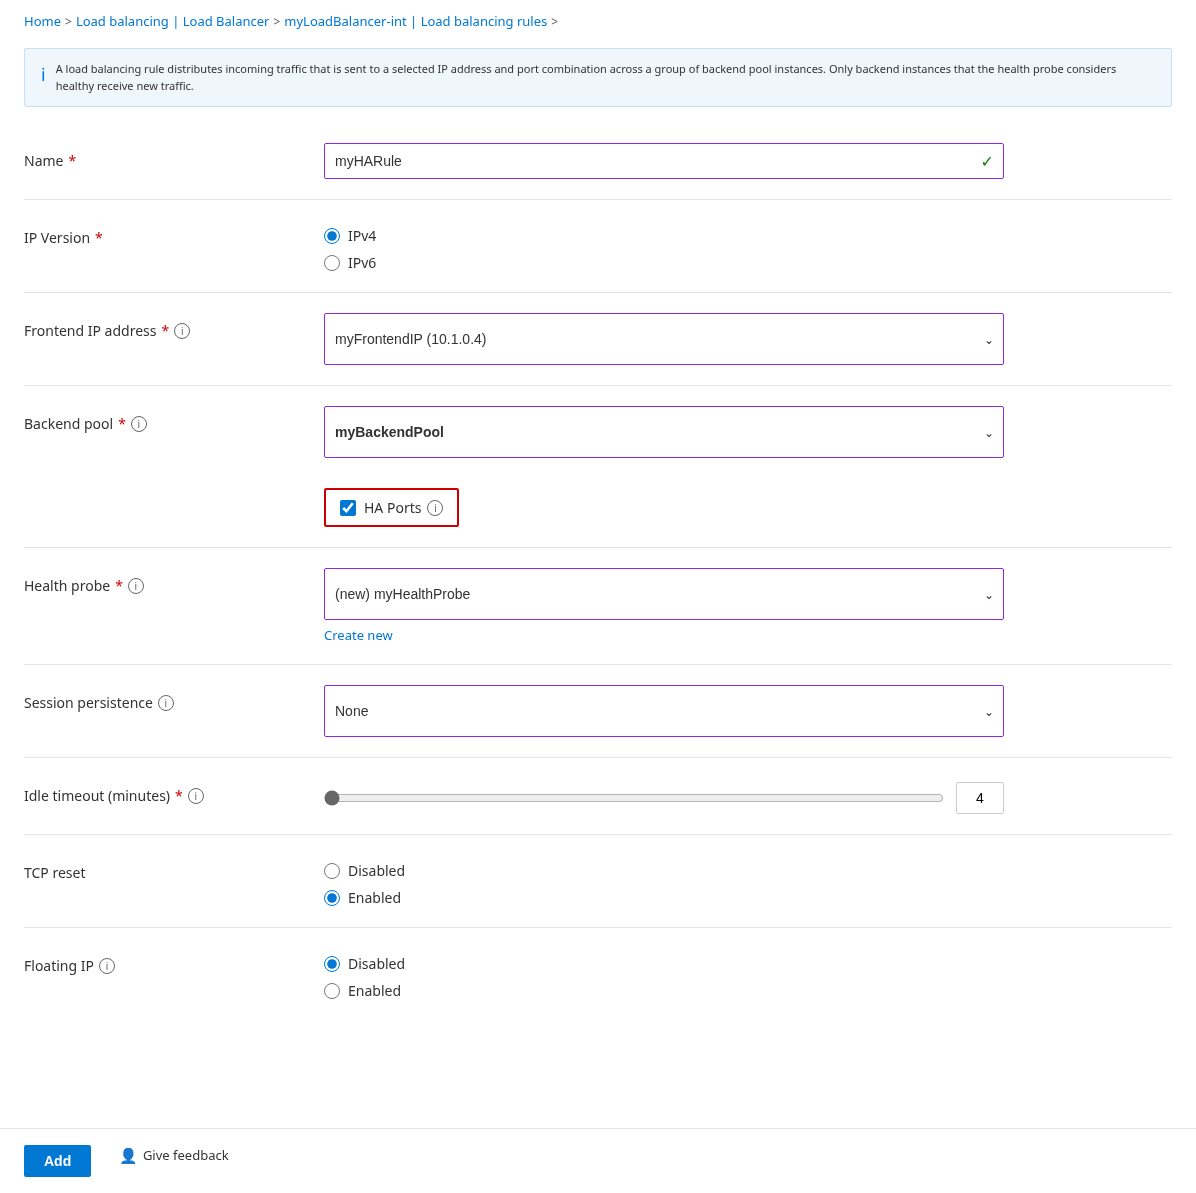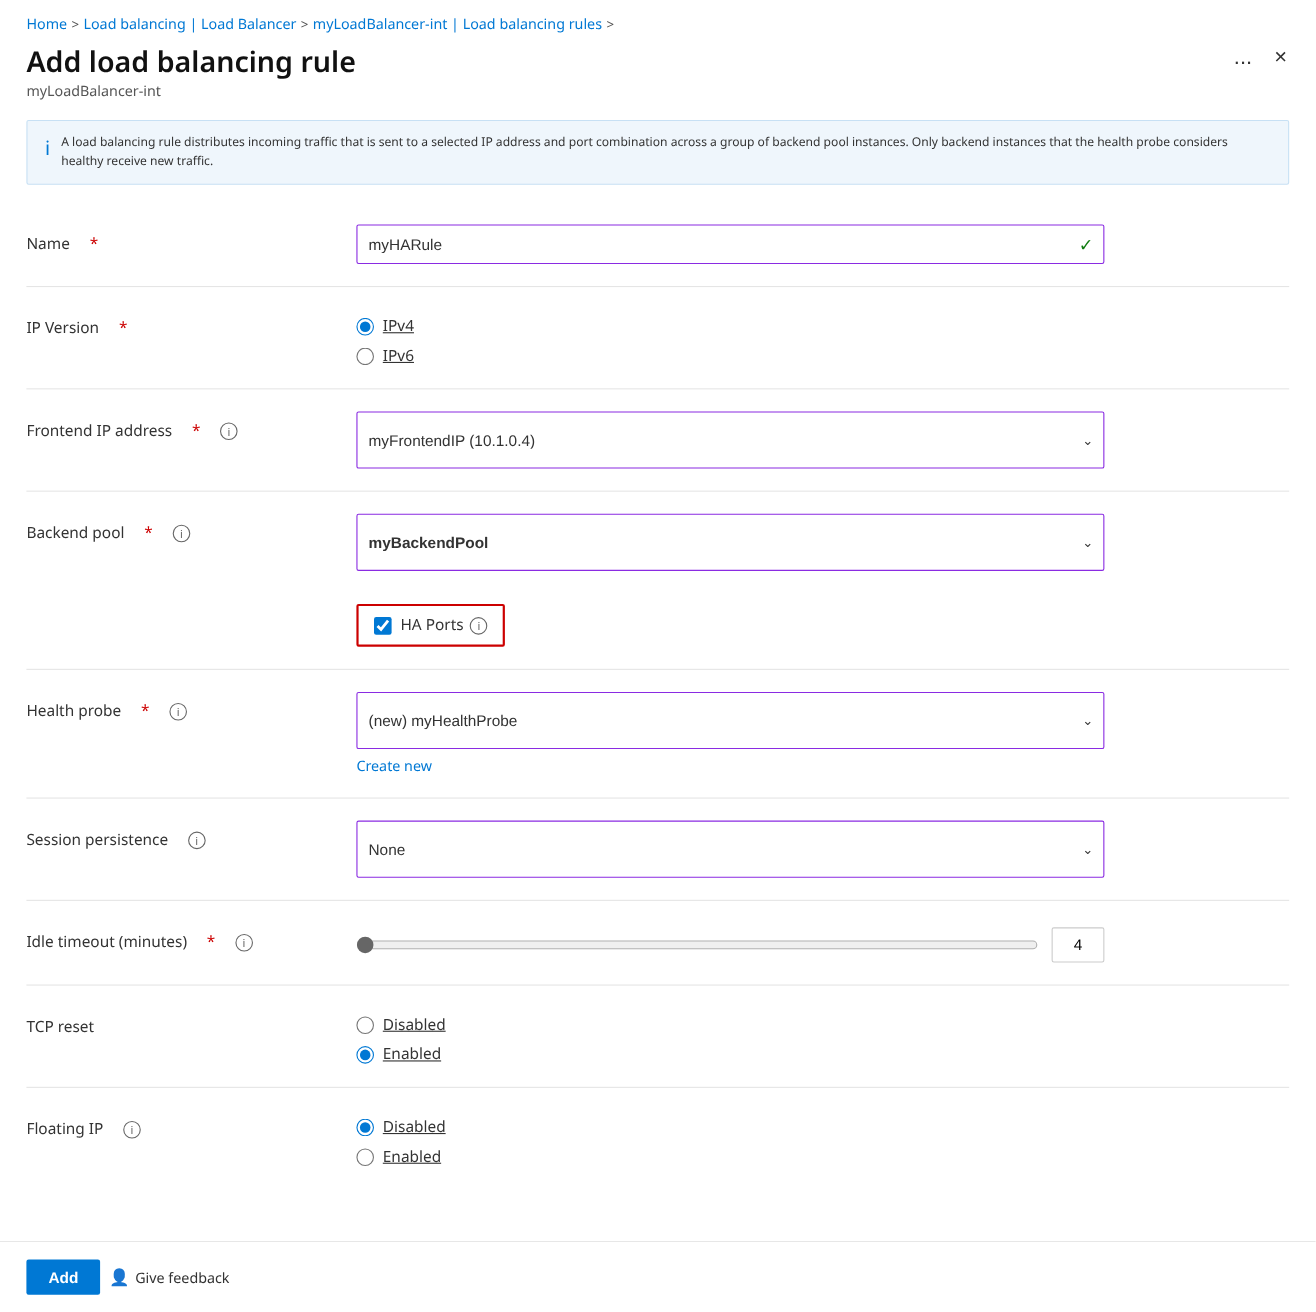--- a/index.html
+++ b/index.html
@@ -115,21 +115,21 @@
     }
 
     .form-label {
       width: 300px;
       flex-shrink: 0;
       font-size: 14px;
       color: #333;
       padding-top: 8px;
       display: flex;
       align-items: center;
-      gap: 18px;
+      gap: 5px;
     }
     .required-star {
       color: #c00;
     }
     .info-circle {
       display: inline-flex;
       align-items: center;
       justify-content: center;
       width: 16px;
       height: 16px;
@@ -205,21 +205,20 @@
       flex-direction: column;
       gap: 8px;
       padding-top: 6px;
     }
     .radio-item {
       display: flex;
       align-items: center;
       gap: 8px;
       font-size: 14px;
       cursor: pointer;
-      text-decoration: underline;
     }
     .radio-item input[type="radio"] {
       accent-color: #0078d4;
       width: 16px;
       height: 16px;
     }
 
     
     .ha-ports-container {
       border: 2px solid #c00;
@@ -285,22 +284,22 @@
     
     .footer {
       position: fixed;
       bottom: 0;
       left: 0;
       right: 0;
       background: #fff;
       border-top: 1px solid #e5e5e5;
       padding: 16px 24px;
       display: flex;
-      align-items: center;
-      gap: 8px;
+      align-items: flex-start;
+      gap: 28px;
     }
     .add-btn {
       background: #0078d4;
       color: #fff;
       border: none;
       border-radius: 2px;
       padding: 8px 20px;
       font-size: 14px;
       font-weight: 600;
       cursor: pointer;
@@ -330,30 +329,20 @@
 
   <nav class="breadcrumb">
     <a href="#">Home</a>
     <span class="sep">&gt;</span>
     <a href="#">Load balancing | Load Balancer</a>
     <span class="sep">&gt;</span>
     <a href="#">myLoadBalancer-int | Load balancing rules</a>
     <span class="sep">&gt;</span>
   </nav>
 
-  <div class="header">
-    <div class="header-left">
-      <h1>Add load balancing rule</h1>
-      <div class="header-subtitle">myLoadBalancer-int</div>
-    </div>
-    <div class="header-actions">
-      <button class="ellipsis-btn">...</button>
-      <button class="close-btn">×</button>
-    </div>
-  </div>
 
   <div class="info-banner">
     <span class="info-icon">ℹ</span>
     <span class="info-text">A load balancing rule distributes incoming traffic that is sent to a selected IP address and port combination across a group of backend pool instances. Only backend instances that the health probe considers healthy receive new traffic.</span>
   </div>
 
   <div class="form-section">
 
     <div class="form-row">
       <div class="form-label">

